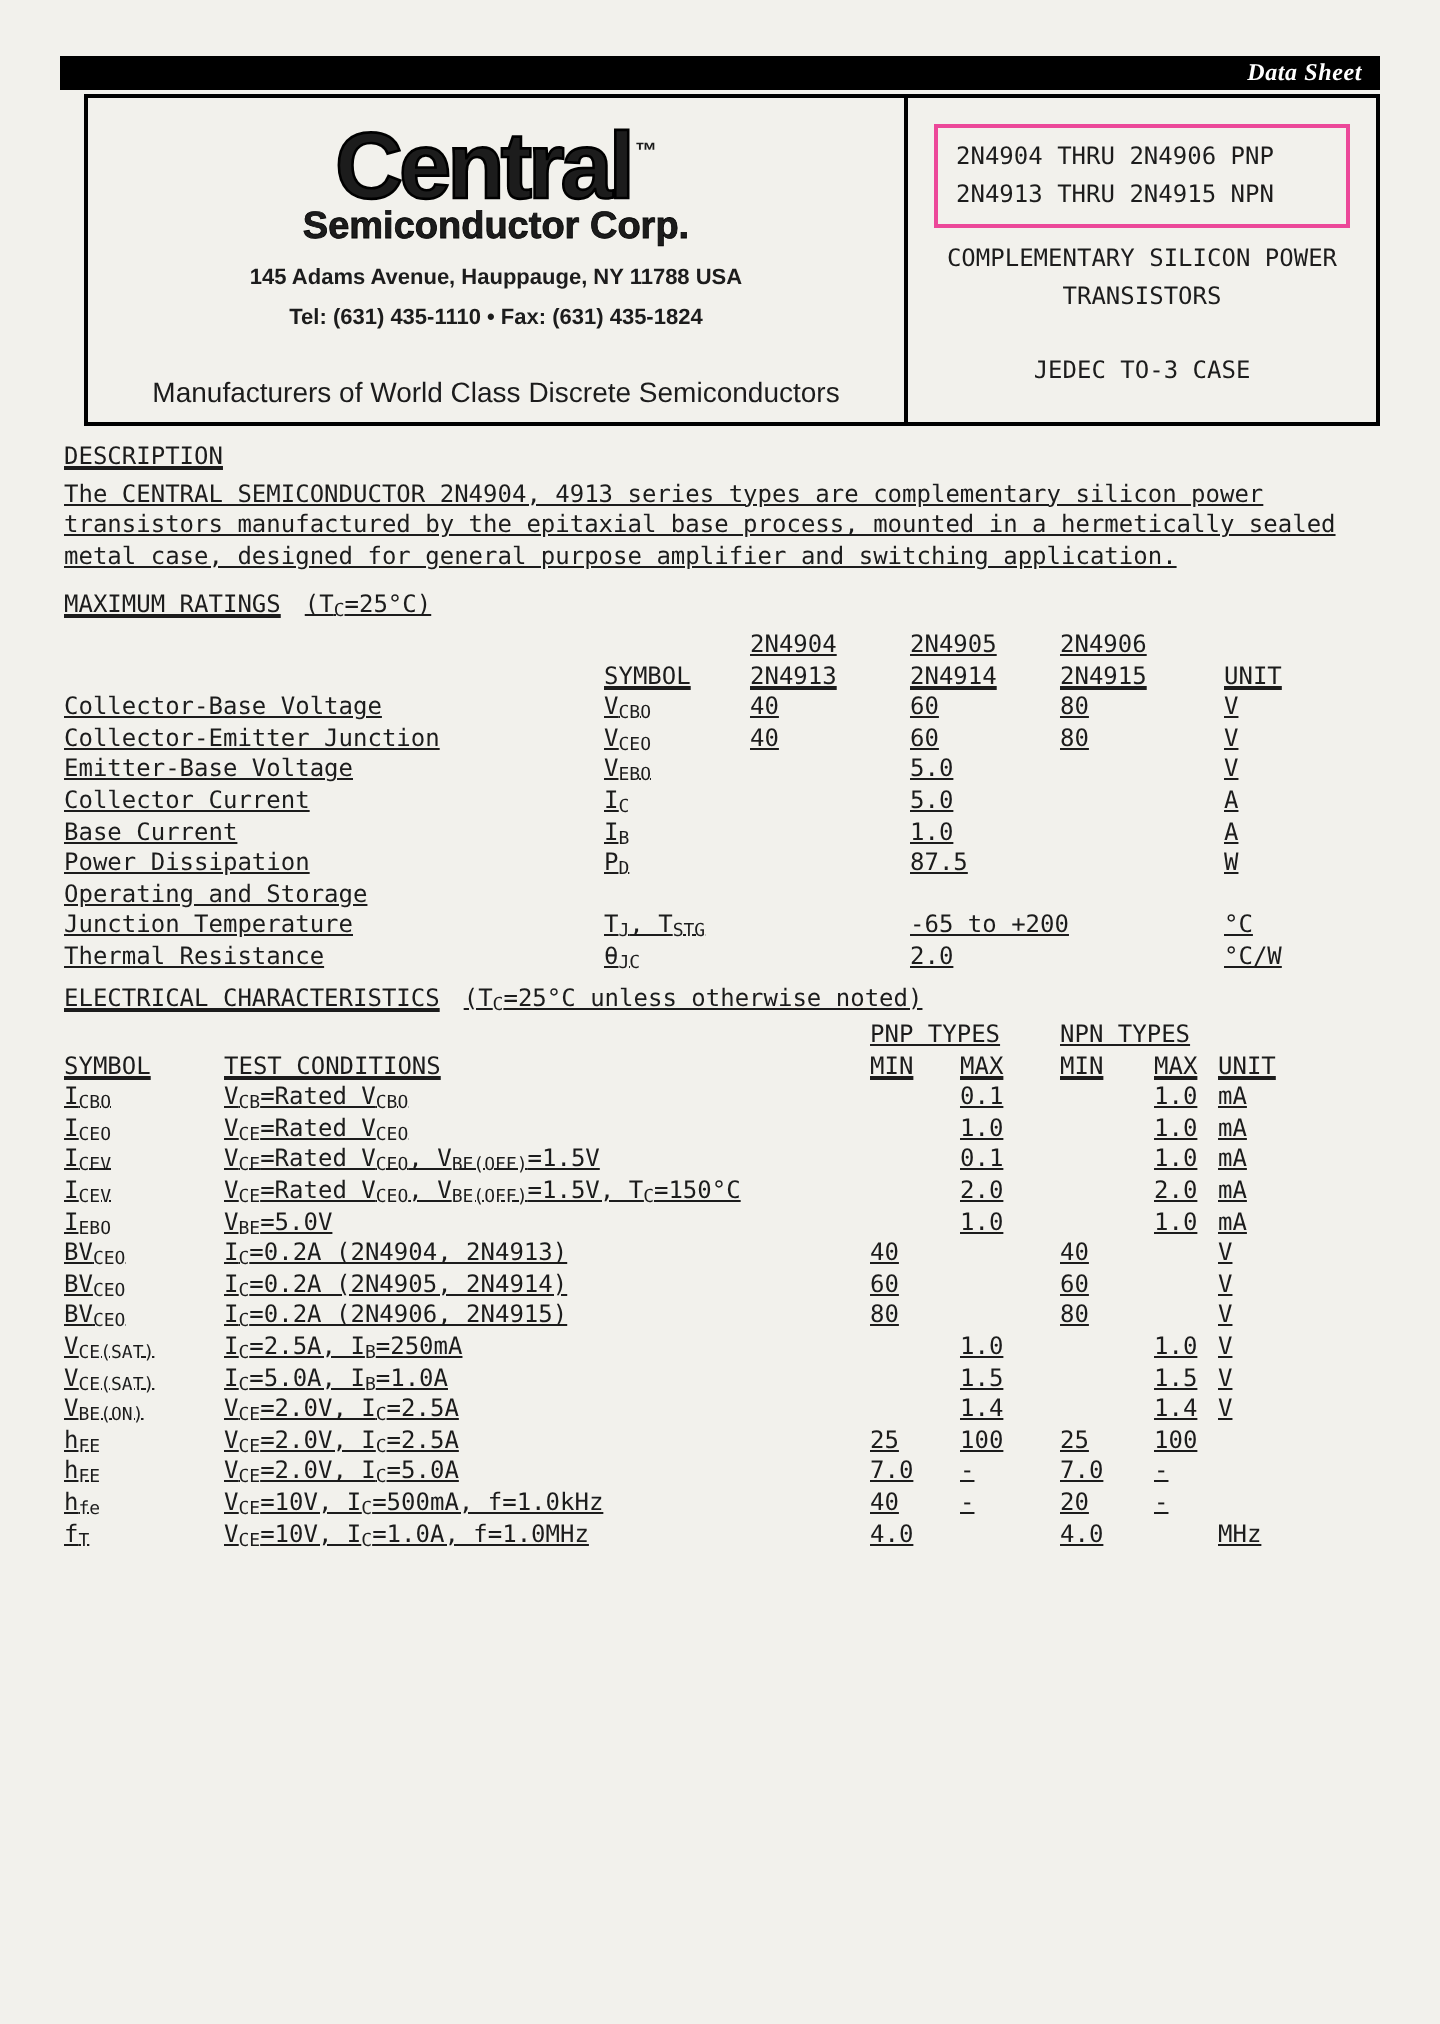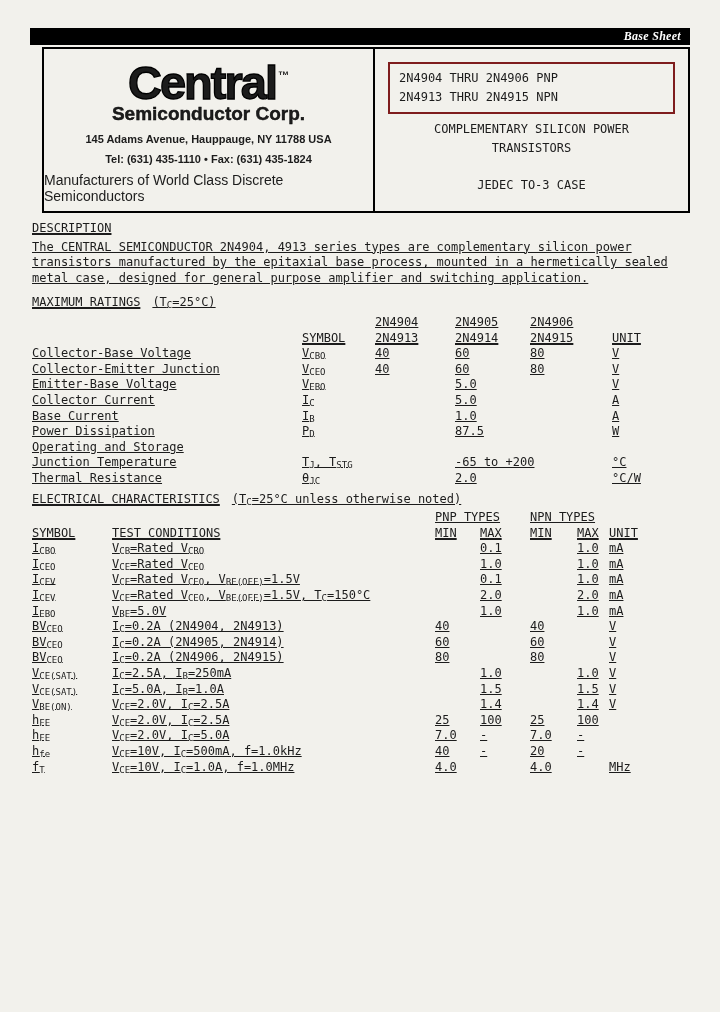--- a/index.html
+++ b/index.html
@@ -9,30 +9,30 @@
 
   
   .banner{position:absolute;left:30px;top:28px;width:660px;height:17px;background:#000;
           display:flex;align-items:center;justify-content:flex-end;padding-right:9px;box-sizing:border-box;}
   .banner-label{color:#fff;font-family:"Liberation Serif",serif;font-style:italic;font-weight:bold;
                 font-size:12px;letter-spacing:.3px;}
 
   
   .header-box{position:absolute;left:42px;top:47px;width:648px;height:166px;border:2px solid #000;
               display:flex;box-sizing:border-box;background:#f2f1ec;}
-  .header-left{width:329px;display:flex;flex-direction:column;align-items:center;padding-top:13px;box-sizing:border-box;justify-content:center;}
+  .header-left{width:408px;display:flex;flex-direction:column;align-items:center;padding-top:13px;box-sizing:border-box;justify-content:center;}
   .logo-line{font-family:"Liberation Sans",sans-serif;font-weight:bold;font-size:47px;line-height:.9;
              letter-spacing:-2px;-webkit-text-stroke:1.3px #000;}
   .logo-tm{font-size:11px;vertical-align:20px;-webkit-text-stroke:0;letter-spacing:0;margin-left:2px;font-weight:bold;}
   .logo-sub{font-family:"Liberation Sans",sans-serif;font-weight:bold;font-size:19px;margin-top:-1px;-webkit-text-stroke:.4px #000;}
   .hdr-addr,.hdr-contact{font-family:"Liberation Sans",sans-serif;font-weight:bold;font-size:11px;margin-top:8px;}
   .hdr-tagline{font-family:"Liberation Sans",sans-serif;font-size:14px;margin-top:auto;margin-bottom:7px;}
   .header-right{flex:1;border-left:2px solid #000;display:flex;flex-direction:column;align-items:center;
                 padding:13px 13px 10px;box-sizing:border-box;}
-  .part-box{border:2px solid #7f1d1d;align-self:stretch;padding:5px 9px;font-size:12px;line-height:1.6;white-space:nowrap;}
+  .part-box{border:2px solid #ec4899;align-self:stretch;padding:5px 9px;font-size:12px;line-height:1.6;white-space:nowrap;}
   .prod-title{margin-top:6px;font-size:12px;line-height:1.55;text-align:center;max-width:225px;}
   .case-line{margin-top:20px;font-size:12px;}
 
   
   .content{position:absolute;left:32px;top:221px;width:660px;font-size:12px;line-height:1.3;text-decoration:underline;}
   .u{text-decoration:underline;text-underline-offset:2px;}
   .note{margin-left:12px;}
   .desc{margin:3px 0 9px;width:650px;line-height:1.3;}
   .mr-heading{margin-top:4px;}
   .ec-heading{margin-top:5px;}
@@ -41,21 +41,21 @@
   .mr-table{width:658px;margin-top:4px;}
   .ec-table{width:658px;margin-top:3px;}
   sub{font-size:.75em;vertical-align:-0.22em;line-height:0;}
 </style>
 </head>
 <body>
 
 <div class="page">
 
   <div class="banner">
-    <span class="banner-label">Base Sheet</span>
+    <span class="banner-label">Data Sheet</span>
   </div>
 
   <div class="header-box">
     <div class="header-left">
       <div class="logo-line"><span>Central</span><span class="logo-tm">™</span></div>
       <div class="logo-sub">Semiconductor Corp.</div>
       <div class="hdr-addr">145 Adams Avenue, Hauppauge, NY  11788  USA</div>
       <div class="hdr-contact">Tel: (631) 435-1110  •  Fax: (631) 435-1824</div>
       <div class="hdr-tagline">Manufacturers of World Class Discrete Semiconductors</div>
     </div>

